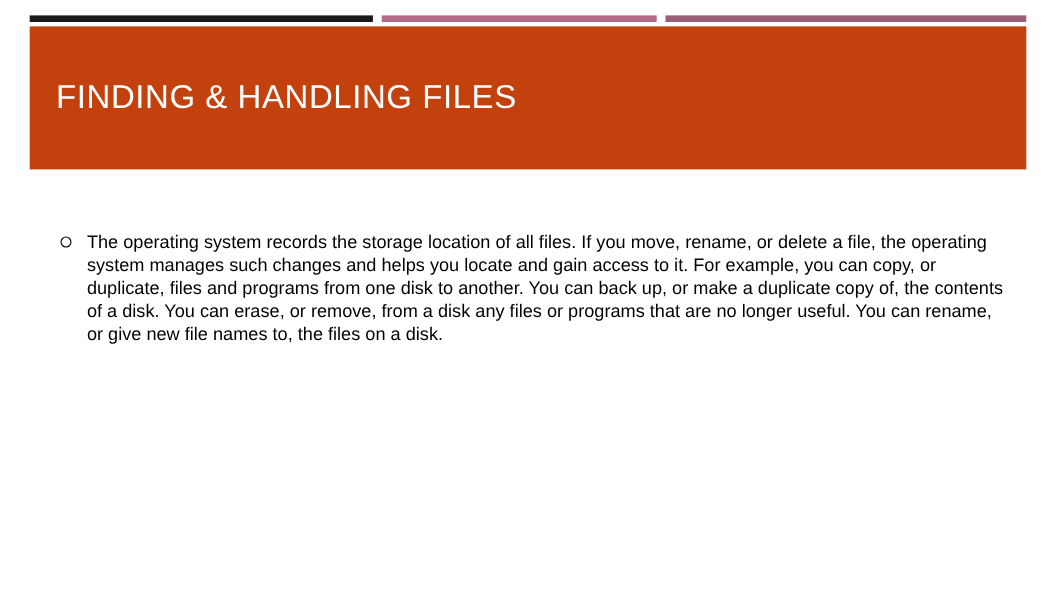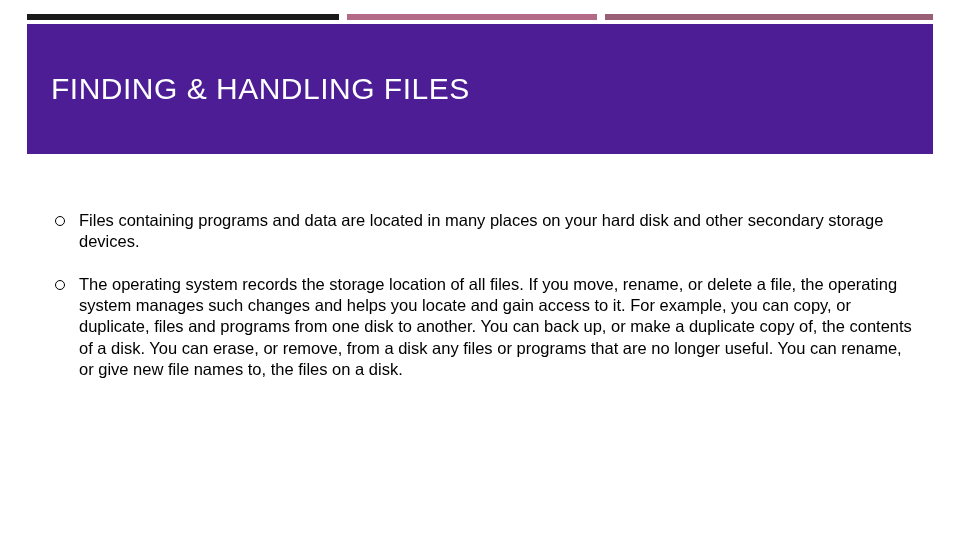--- a/index.html
+++ b/index.html
@@ -5,21 +5,21 @@
   * { margin: 0; padding: 0; box-sizing: border-box; }
   html, body { width: 960px; height: 540px; font-family: Arial, Helvetica, sans-serif; background: #fff; }
   .slide { position: relative; width: 960px; height: 540px; }
   .topbar { position: absolute; top: 14px; left: 27px; width: 906px; height: 6px; display: flex; }
   .topbar .seg { height: 6px; }
   .seg-a { width: 312px; background: #1a1a1a; }
   .seg-gap1 { width: 8px; }
   .seg-b { width: 250px; background: #b36a87; }
   .seg-gap2 { width: 8px; }
   .seg-c { flex: 1; background: #995f76; }
-  .titlebar { position: absolute; top: 24px; left: 27px; width: 906px; height: 130px; background: #4c1d95; display: flex; align-items: center; padding-left: 24px; }
+  .titlebar { position: absolute; top: 24px; left: 27px; width: 906px; height: 130px; background: #c2410c; display: flex; align-items: center; padding-left: 24px; }
   .titlebar h1 { color: #fff; font-size: 30px; font-weight: 400; letter-spacing: 0.5px; }
   .body { position: absolute; top: 210px; left: 55px; width: 860px; color: #000; font-size: 16.5px; line-height: 1.28; }
   .bullet { display: flex; margin-bottom: 22px; }
   .bullet .marker { flex: 0 0 24px; font-size: 15px; line-height: 1.3; position: relative; top: 1px; }
   .bullet .text { flex: 1; }
   .circ { display:inline-block; width:10px; height:10px; border:1.6px solid #000; border-radius:50%; }
 </style>
 </head>
 <body>
 <div class="slide">
@@ -29,20 +29,16 @@
     <div class="seg seg-b"></div>
     <div class="seg seg-gap2"></div>
     <div class="seg seg-c"></div>
   </div>
   <div class="titlebar">
     <h1>FINDING &amp; HANDLING FILES</h1>
   </div>
   <div class="body">
     <div class="bullet">
       <div class="marker"><span class="circ"></span></div>
-      <div class="text">Files containing programs and data are located in many places on your hard disk and other secondary storage devices.</div>
-    </div>
-    <div class="bullet">
-      <div class="marker"><span class="circ"></span></div>
       <div class="text">The operating system records the storage location of all files. If you move, rename, or delete a file, the operating system manages such changes and helps you locate and gain access to it. For example, you can  copy,  or duplicate, files and programs from one disk to another. You can  back up,  or make a duplicate copy of, the contents of a disk. You can  erase,  or remove, from a disk any files or programs that are no longer useful. You can  rename,  or give new file names to, the files on a disk.</div>
     </div>
   </div>
 </div>
 
 </body></html>

